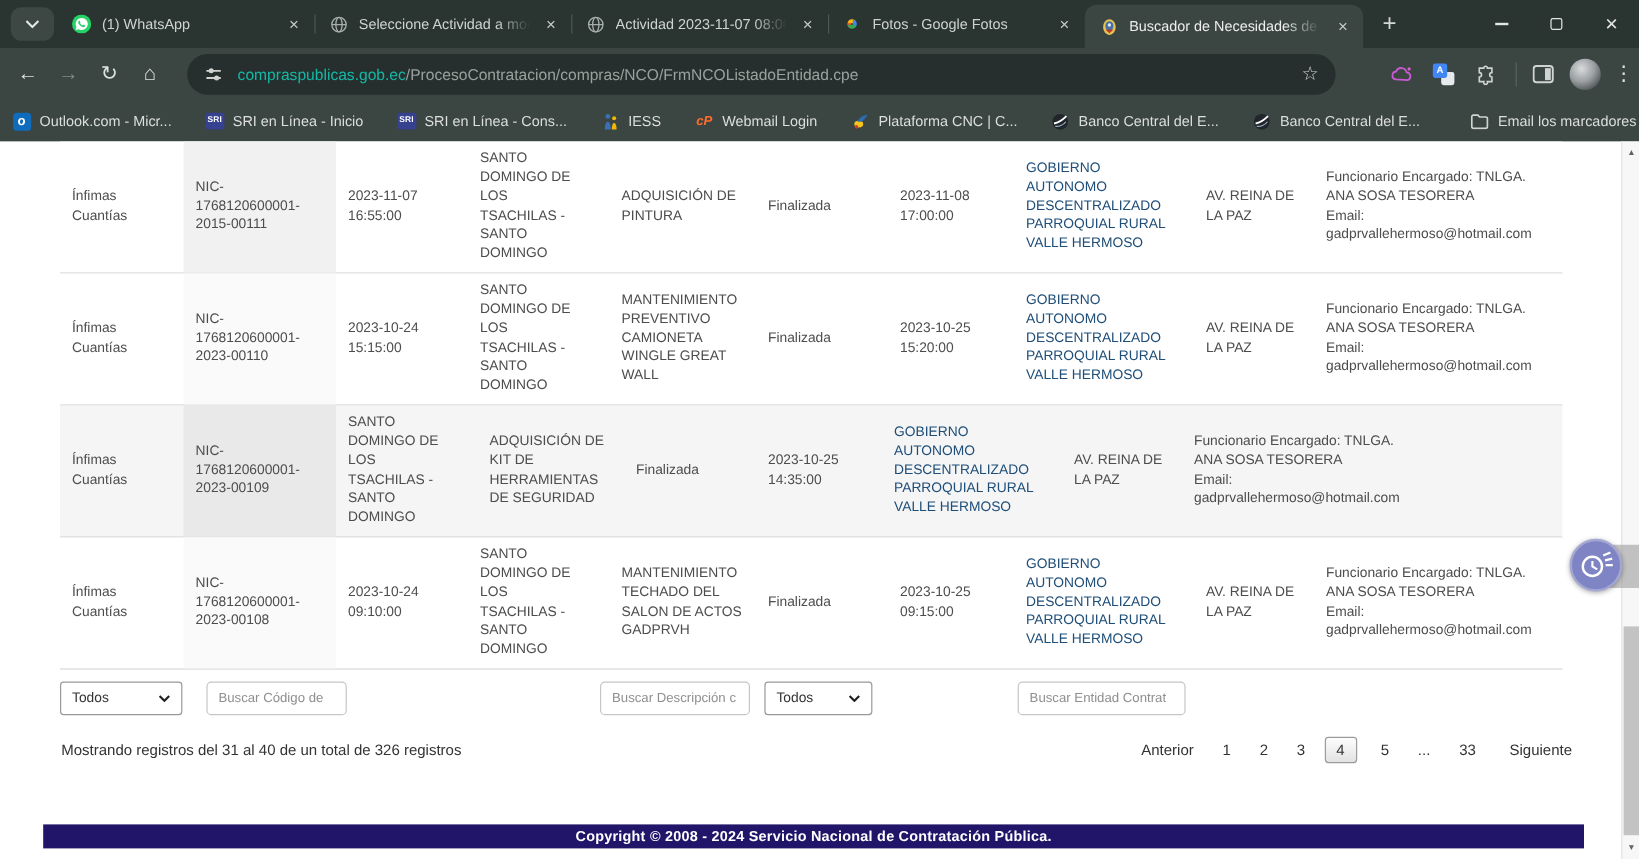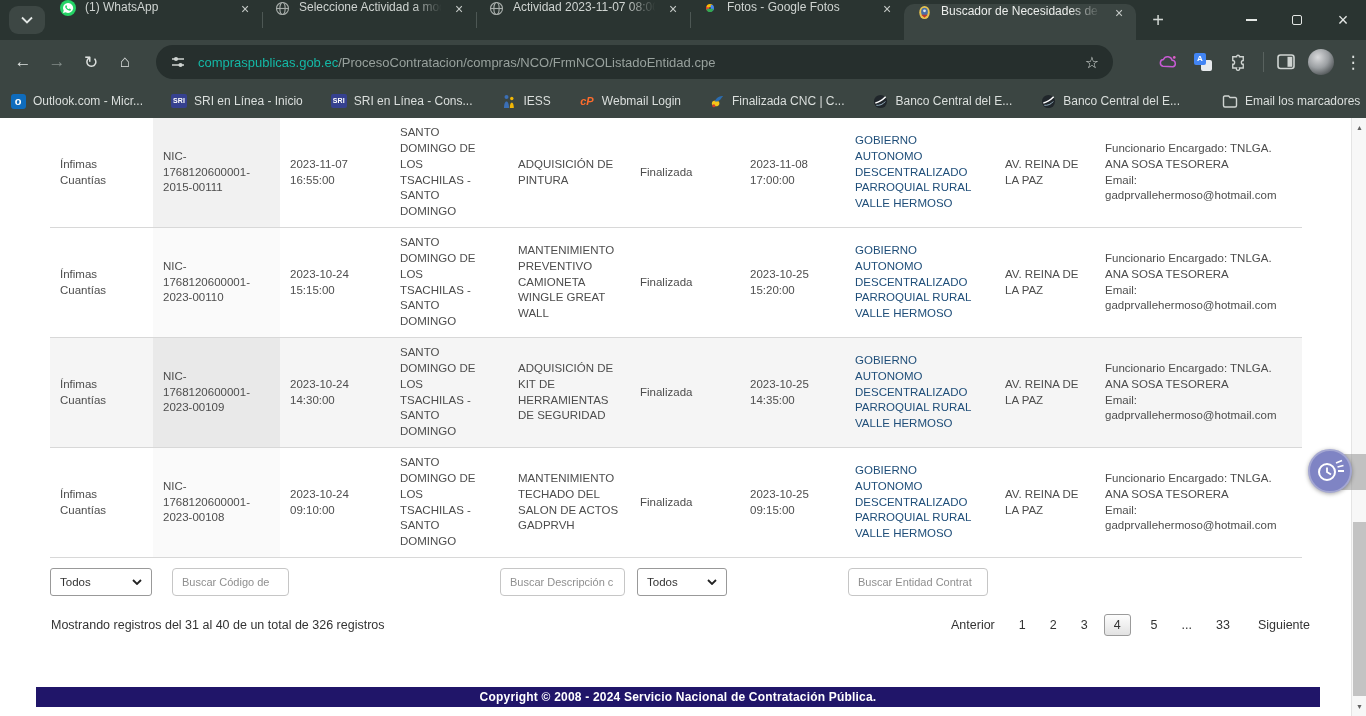--- a/index.html
+++ b/index.html
@@ -3,21 +3,21 @@
 <meta charset="utf-8">
 <style>
   * { margin:0; padding:0; box-sizing:border-box; }
   html,body { width:1366px; height:716px; overflow:hidden; }
   body { font-family:"Liberation Sans","DejaVu Sans",sans-serif; background:#fff; }
   .screen { position:relative; width:1366px; height:716px; overflow:hidden; background:#fff; }
 
   
   .tabstrip { position:absolute; top:0; left:0; width:1366px; height:40px; background:#2a3431; }
   .tab-search-btn { position:absolute; left:9px; top:6px; width:36px; height:28px; border-radius:9px; background:#3d4744; color:#e2e6e4; display:flex; align-items:center; justify-content:center; }
-  .tab { position:absolute; top:0; height:40px; display:flex; align-items:flex-start; padding:0 8px 0 12px; width:214px; }
+  .tab { position:absolute; top:0; height:40px; display:flex; align-items:center; padding:0 8px 0 12px; width:214px; }
   .tab.active { top:4px; height:36px; background:#3b4542; border-radius:10px 10px 0 0; width:232px; }
   .tab-fav { width:16px; height:16px; flex:0 0 16px; margin-right:9px; display:flex; align-items:center; justify-content:center; }
   .tab-title { font-size:12px; color:#cfd4d1; white-space:nowrap; overflow:hidden; flex:1 1 auto; }
   .tab.active .tab-title { color:#eceeec; }
   .tab.truncated .tab-title { -webkit-mask-image:linear-gradient(to right,#000 78%,transparent 97%); mask-image:linear-gradient(to right,#000 78%,transparent 97%); }
   .tab-close { flex:0 0 18px; width:18px; height:18px; border-radius:50%; color:#c6cbc8; font-size:14px; line-height:18px; text-align:center; margin-left:4px; }
   .tab-sep { position:absolute; top:12px; width:1px; height:16px; background:#4d5754; }
   .newtab-btn { position:absolute; left:1146px; top:9px; width:24px; height:24px; color:#d3d8d5; font-size:20px; line-height:22px; text-align:center; }
   .win-controls { position:absolute; right:0; top:0; height:40px; display:flex; }
   .win-btn { width:46px; height:40px; display:flex; align-items:center; justify-content:center; color:#e4e7e5; }
@@ -288,21 +288,21 @@
         <span class="bm-label">Webmail Login</span>
       </div>
       <div class="bm-item">
         <span class="bm-ico">
           <svg width="15" height="15" viewBox="0 0 16 16">
               <ellipse cx="6" cy="10" rx="4" ry="3" fill="#f5c518"></ellipse>
               <path d="M5 8C7 3 11 2 14 2c-2 2-3 5-6 6z" fill="#2b6cb0"></path>
               <circle cx="4" cy="12.5" r="1.6" fill="#d33b2c"></circle>
             </svg>
         </span>
-        <span class="bm-label">Finalizada CNC | C...</span>
+        <span class="bm-label">Plataforma CNC | C...</span>
       </div>
       <div class="bm-item">
         <span class="bm-ico">
           <svg width="15" height="15" viewBox="0 0 16 16">
               <circle cx="8" cy="8" r="7" fill="#20262b"></circle>
               <path d="M2.5 9.5c3-.5 8-3.5 11-6.5" stroke="#fff" stroke-width="1.6" fill="none"></path>
               <path d="M3.5 12c3 .5 7.5-1 9.5-4" stroke="#9db7c9" stroke-width="1" fill="none"></path>
             </svg>
         </span>
         <span class="bm-label">Banco Central del E...</span>
@@ -372,21 +372,20 @@
           </div>
           <div class="cell c-func">
             <div>Funcionario Encargado: TNLGA. ANA SOSA TESORERA</div>
             <div>Email:</div>
             <div>gadprvallehermoso@hotmail.com</div>
           </div>
         </div>
         <div class="trow">
           <div class="cell c-tipo">Ínfimas Cuantías</div>
           <div class="cell c-codigo">NIC-1768120600001-2023-00109</div>
-          <div class="cell c-inicio">2023-10-24 14:30:00</div>
           <div class="cell c-localidad">
             <span class="inner">SANTO DOMINGO DE LOS TSACHILAS - SANTO DOMINGO</span>
           </div>
           <div class="cell c-desc">ADQUISICIÓN DE KIT DE HERRAMIENTAS DE SEGURIDAD</div>
           <div class="cell c-estado">Finalizada</div>
           <div class="cell c-fin">2023-10-25 14:35:00</div>
           <div class="cell c-entidad">
             <span class="entity-link">GOBIERNO AUTONOMO DESCENTRALIZADO PARROQUIAL RURAL VALLE HERMOSO</span>
           </div>
           <div class="cell c-dir">

